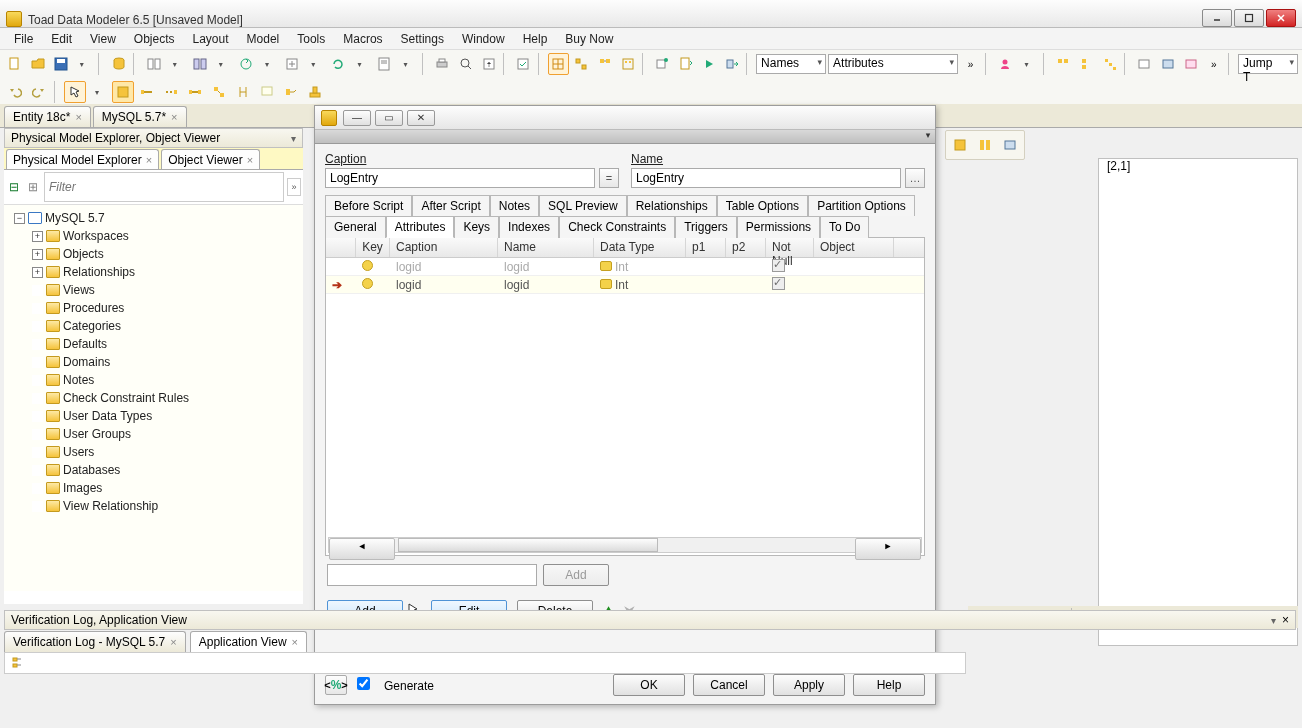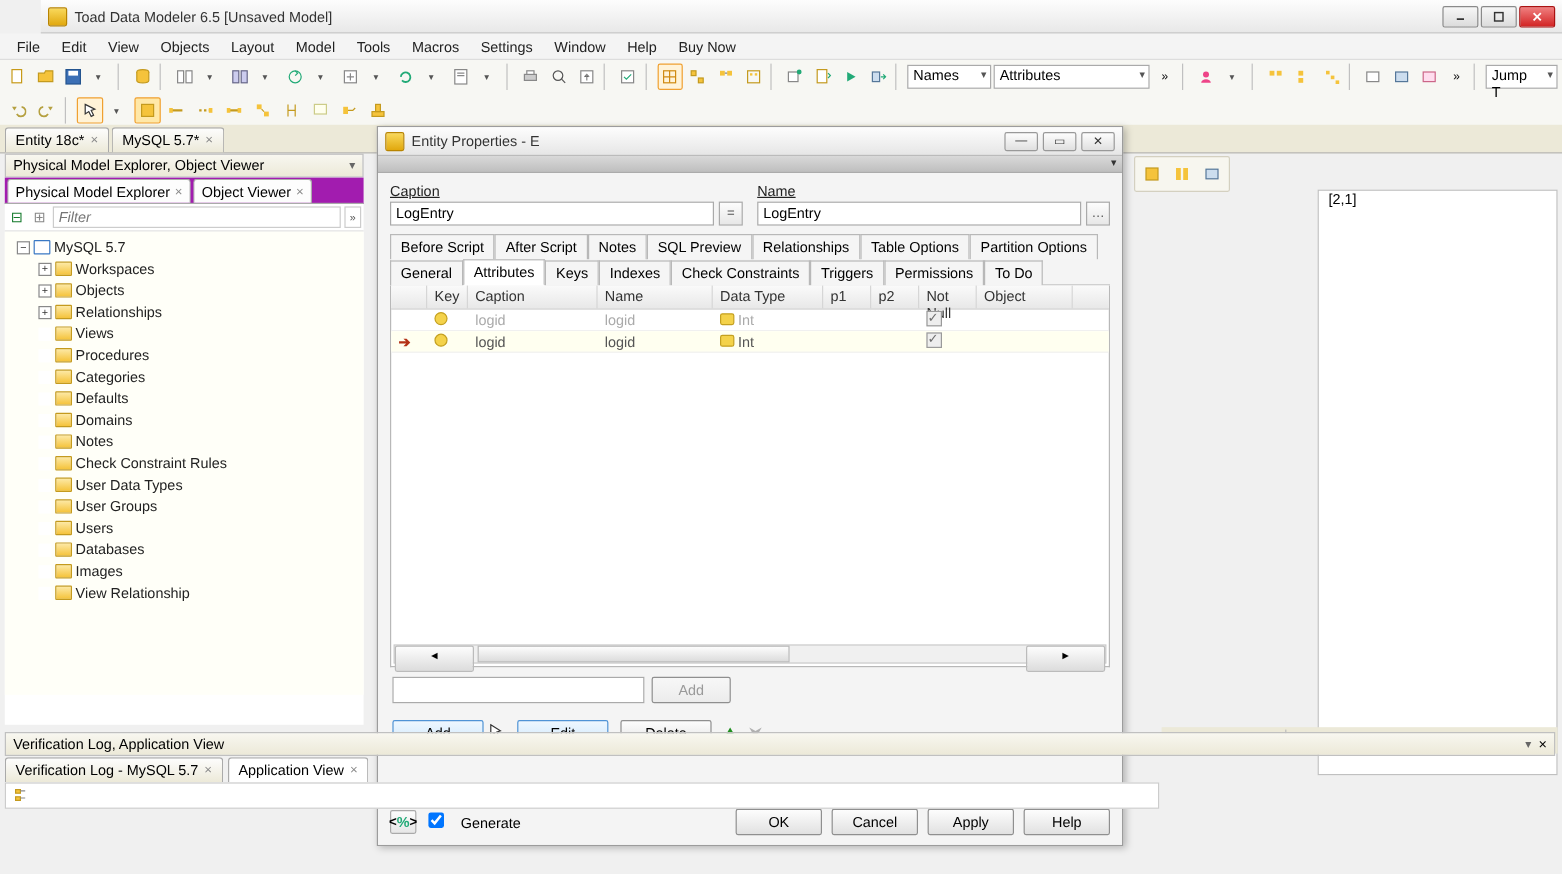--- a/index.html
+++ b/index.html
@@ -1,19 +1,19 @@
 <!DOCTYPE html>
 <html><head>
 <meta charset="utf-8">
 <style>
 * { box-sizing: border-box; margin: 0; padding: 0; font-family: "Segoe UI", Tahoma, sans-serif; font-size: 12px; }
 body { background: #f0f0f0; width: 1302px; height: 728px; overflow: hidden; position: relative; }
 
 
-.titlebar { height: 28px; background: linear-gradient(#fdfdfd,#e8e8e8); display: flex; align-items: center; padding: 0 6px; border-bottom: 1px solid #bbb; margin-left: 34px; }
+.titlebar { height: 28px; background: linear-gradient(#fdfdfd,#e8e8e8); display: flex; align-items: flex-end; padding: 0 6px; border-bottom: 1px solid #bbb; }
 .titlebar .app-icon { width: 16px; height: 16px; background: linear-gradient(#f9d95c,#e1a80e); border: 1px solid #b88400; border-radius: 2px; margin-right: 6px; position:relative;}
 .titlebar .title { flex: 1; color:#333;}
 .winbtns { display:flex; gap:2px;}
 .winbtn { width: 30px; height: 18px; border: 1px solid #8a8a8a; background: linear-gradient(#f7f7f7,#dcdcdc); display:flex; align-items:center; justify-content:center; border-radius:2px;}
 .winbtn.close { background: linear-gradient(#f08080,#d22424); border-color:#a11;}
 .winbtn svg { width:10px; height:10px; }
 
 
 .menubar { height: 22px; background: #f4f4f4; display:flex; align-items:center; padding: 0 6px; gap: 2px; border-bottom: 1px solid #ddd;}
 .menubar span { padding: 2px 8px; color:#222; }
@@ -34,26 +34,26 @@
 .doctabs-bar { height: 24px; background:#ece9d8; display:flex; align-items:flex-end; padding: 0 4px; border-bottom:1px solid #aaa;}
 .doctab { padding: 3px 8px; background:linear-gradient(#fdfdfd,#ece9d8); border:1px solid #aaa; border-bottom:none; border-radius:3px 3px 0 0; margin-right:2px; display:flex; align-items:center; gap:5px;}
 .doctab .x { color:#888; font-size:11px;}
 
 
 .main-area { position:absolute; top:106px; left:0; right:0; bottom:52px; background:#f0f0f0;}
 .pane-header { background: linear-gradient(#f8f7f0,#ece9d8); height:20px; border:1px solid #c0c0c0; padding: 2px 6px; display:flex; align-items:center;}
 .pane-header .spacer { flex:1;}
 .pane-header .gear { color:#666; font-size:10px;}
 .left-panel { position:absolute; left:4px; top:2px; width:299px; bottom:4px; background:#fff;}
-.left-tabs { display:flex; background:#a21caf; border-bottom:1px solid #aaa; height:22px;}
+.left-tabs { display:flex; background:#fef9c3; border-bottom:1px solid #aaa; height:22px;}
 .left-tab { padding:3px 6px; border:1px solid #aaa; border-bottom:none; background:#fdfdfd; border-radius:3px 3px 0 0; margin:1px 0 0 2px; display:flex; align-items:center; gap:4px;}
 .left-tab .x { color:#888; font-size:11px;}
 .filter-row { display:flex; align-items:center; padding:2px; border-bottom:1px solid #ddd; gap:3px;}
 .filter-row .ico { width:16px; height:16px; display:flex; align-items:center; justify-content:center; color:#147a2c;}
-.filter-row input { flex:1; border:1px solid #ccc; padding:2px 4px; height:18px; color:#888; font-style:italic;}
+.filter-row input { flex:1; border:1px solid #ccc; padding:14px 4px; height:18px; color:#888; font-style:italic;}
 .filter-row .chev { width:14px; text-align:center; border:1px solid #ccc; height:18px; line-height:16px; font-size:9px; color:#555;}
 .tree { padding: 4px 2px; background:#fffff8; height: calc(100% - 70px); overflow:auto;}
 .tree-row { display:flex; align-items:center; height:18px; gap:3px; padding-left: var(--ind,0); white-space:nowrap;}
 .tree-row .tw { width:11px; height:11px; border:1px solid #888; display:flex; align-items:center; justify-content:center; font-size:9px; line-height:9px; color:#333; background:#fff;}
 .tree-row .tw.none { border:none;}
 .tree-row .fold { width:14px; height:12px; background: linear-gradient(#fde9a5,#f5c33b); border:1px solid #c49a1e; border-radius:1px;}
 .tree-row .db { width:14px; height:12px; background:#fff; border:1px solid #3a78c4; border-radius:1px;}
 .tree-row .lbl { color:#222;}
 
 
@@ -77,21 +77,21 @@
 .dlg-hdrbar .caret { width:14px; text-align:center; font-size:9px; color:#333;}
 .dlg-body { padding: 8px 10px;}
 .form-row { display:flex; gap:12px; margin-bottom:6px;}
 .form-col { flex:1; display:flex; flex-direction:column;}
 .form-col label { text-decoration: underline; color:#222; margin-bottom:2px;}
 .form-col .line { display:flex; gap:4px;}
 .form-col input { flex:1; border:1px solid #aaa; padding:2px 4px; background:#fff; height:20px;}
 .sqbtn { width:20px; height:20px; border:1px solid #aaa; background:linear-gradient(#fdfdfd,#e7e7e7); display:flex; align-items:center; justify-content:center; font-size:11px; color:#555;}
 
 .tabstrip { margin-top:6px; border-bottom:1px solid #b8b8b8;}
-.tabstrip-row { display:flex;align-items:flex-end;}
+.tabstrip-row { display:flex;}
 .tab { padding:3px 8px; border:1px solid #b8b8b8; border-bottom:none; margin-right:0; background:#f5f5f5; position:relative; top:1px; border-radius:0;}
 .tab.active { background:#fff; font-weight:normal; border-bottom:1px solid #fff; }
 .grid-wrap { border:1px solid #b8b8b8; border-top:none; height:318px; background:#fff; position:relative;}
 .grid-head { display:flex; background:linear-gradient(#fafafa,#e8e8e8); border-bottom:1px solid #ccc; height:20px;}
 .gh { padding:2px 6px; border-right:1px solid #d6d6d6; color:#333;}
 .grid-body .grow { display:flex; height:18px; align-items:center; border-bottom:1px solid #f0f0f0;}
 .grid-body .grow.sel { background:#fffff0;}
 .gc { padding:1px 6px; border-right:1px solid transparent; color:#555;}
 .gc.dim { color:#aaa;}
 .keyic { width:11px; height:11px; border-radius:50%; background:#f4d24a; border:1px solid #c4a020; display:inline-block;}
@@ -617,21 +617,20 @@
   <div class="right-status" style="bottom:48px;">
     <span>Name:</span>
     <span style="margin-left:-6px;">All Items</span>
     <span class="cell">DB:</span>
     <span style="margin-left:-6px;">MySQL 5.7</span>
   </div>
 
   <div class="dialog">
     <div class="dlg-title">
       <div class="app-icon"></div>
-      <div class="t">Entity Properties - E</div>
       <div class="sysbtns">
         <div class="sysbtn">—</div>
         <div class="sysbtn">▭</div>
         <div class="sysbtn">✕</div>
       </div>
     </div>
     <div class="dlg-hdrbar">
         <div class="caret">▾</div>
       </div>
     <div class="dlg-body">

